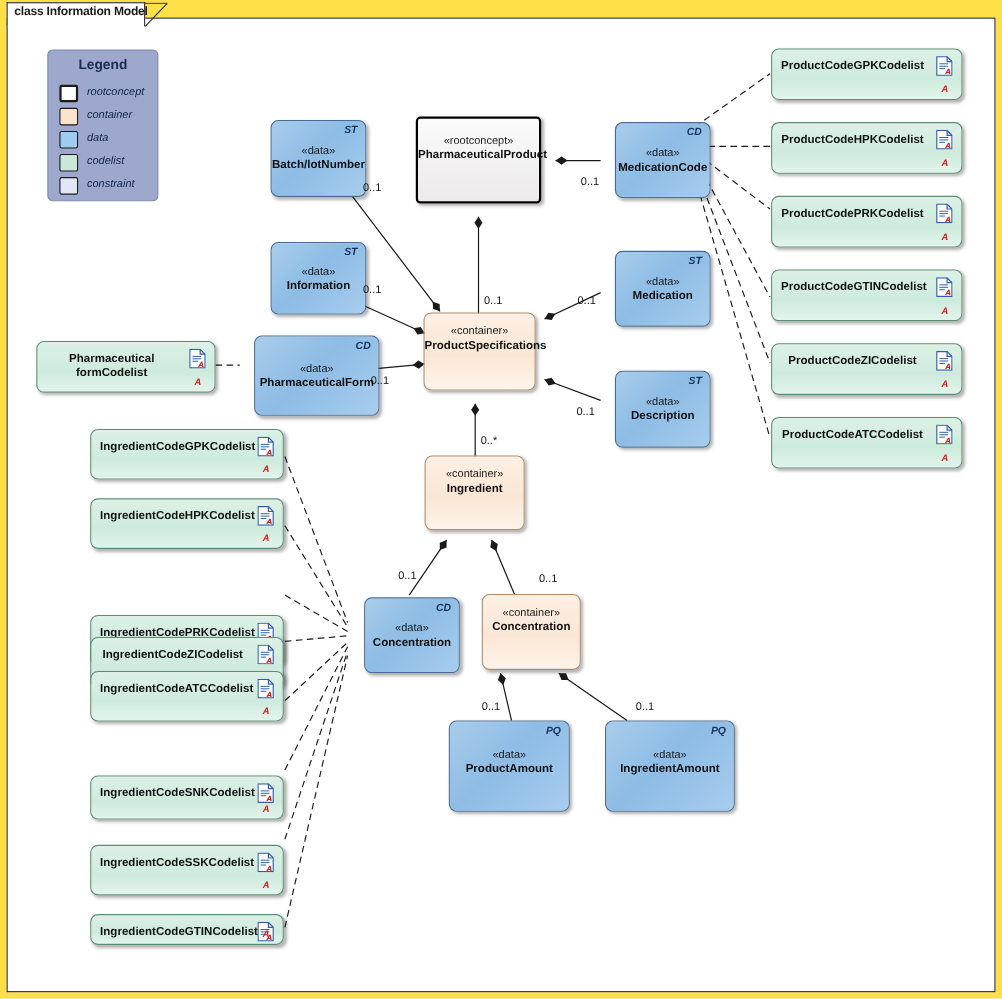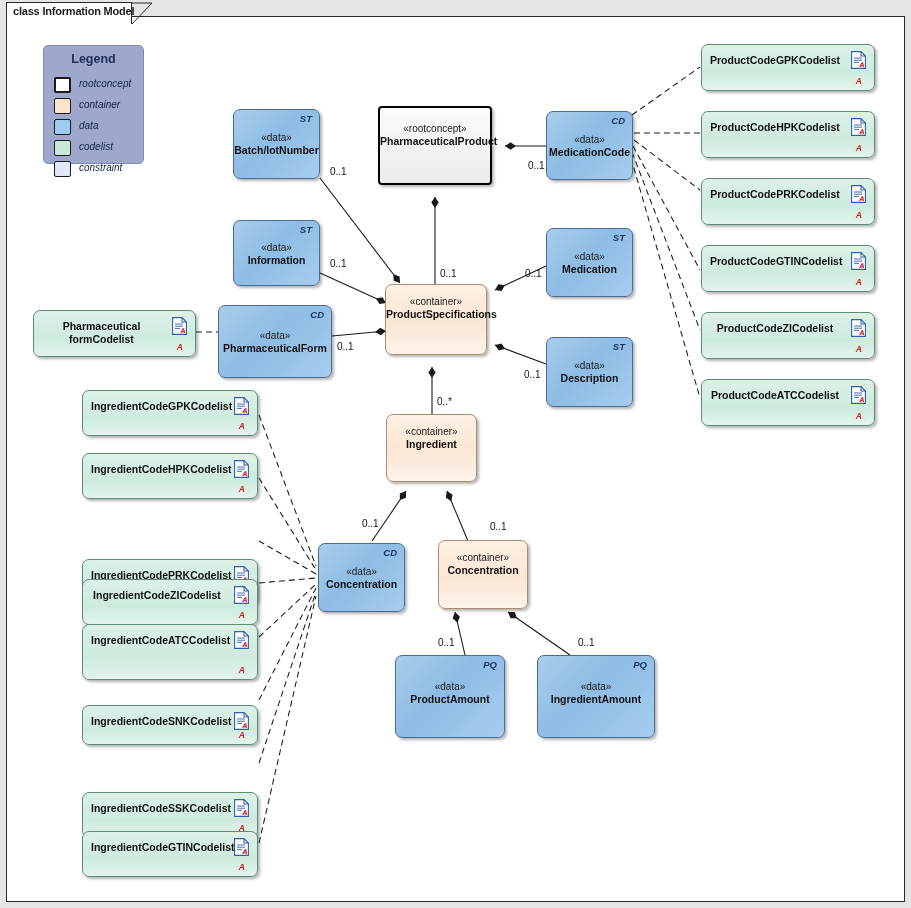--- a/index.html
+++ b/index.html
@@ -5,21 +5,21 @@
   * { box-sizing: border-box; }
   html, body {
     margin: 0; padding: 0;
     background: #ffffff;
     font-family: "Liberation Sans", sans-serif;
   }
   #canvas {
     position: relative;
     width: 911px;
     height: 908px;
-    background: #e5e5e5;
+    background: #fde047;
     overflow: hidden;
   }
 
   
   #frame-border {
     position: absolute;
     left: 6px; top: 16px;
     width: 899px; height: 886px;
     border: 1px solid #2b2b2b;
     background: #ffffff;
@@ -101,20 +101,21 @@
     border: 2.5px solid #000000;
     border-radius: 4px;
   }
   .n-container {
     background: linear-gradient(to bottom, #fdf0e4 0%, #fbe6d4 55%, #fdf4ec 100%);
     border: 1px solid #b08c6d;
   }
   .n-data {
     background: linear-gradient(135deg, #a9cdeb 0%, #8dbce5 45%, #a7cdee 100%);
     border: 1px solid #4a6c92;
+    margin-left: 13px;
   }
   .n-codelist {
     background: linear-gradient(to bottom, #ddf1e6 0%, #cdebdc 60%, #e3f4ec 100%);
     border: 1px solid #5d8d74;
     text-decoration: underline;
   }
 
   
   .cl-name {
     position: absolute;
@@ -136,21 +137,21 @@
     font-size: 8.5px;
     font-weight: bold;
     font-style: italic;
     color: #d22020;
   }
 
   
   #legend {
     position: absolute;
     left: 43px; top: 45px;
-    width: 101px; height: 119px;
+    width: 101px; height: 138px;
     background: #9ea8cd;
     border: 1px solid #7f8ab5;
     border-radius: 5px;
     z-index: 4;
   }
   #legend-title {
     position: absolute;
     left: 0; right: 0; top: 6px;
     text-align: center;
     font-size: 12.5px;
@@ -504,21 +505,21 @@
         <div class="cl-doc"><svg width="15" height="18" viewBox="0 0 15 18">
             <path d="M0.6,0.6 L10,0.6 L14.4,5 L14.4,17.4 L0.6,17.4 Z" fill="#ffffff" stroke="#2f5fa8" stroke-width="1.1"></path>
             <path d="M10,0.6 L10,5 L14.4,5" fill="none" stroke="#2f5fa8" stroke-width="1.1"></path>
             <line x1="3" y1="7" x2="11" y2="7" stroke="#2f5fa8" stroke-width="0.9"></line>
             <line x1="3" y1="9.2" x2="11" y2="9.2" stroke="#2f5fa8" stroke-width="0.9"></line>
             <line x1="3" y1="11.4" x2="8" y2="11.4" stroke="#2f5fa8" stroke-width="0.9"></line>
             <text x="8.5" y="16.4" font-size="6.5" font-weight="bold" font-style="italic" fill="#d22020" font-family="DejaVu Sans, sans-serif">A</text>
           </svg></div>
         <div class="cl-a">A</div>
       </div>
-      <div class="node n-codelist" style="left: 82px; top: 624px; width: 176px; height: 56px;">
+      <div class="node n-codelist" style="left: 82px; top: 610px; width: 176px; height: 46px;">
         <div class="cl-name">IngredientCodeATCCodelist</div>
         <div class="cl-doc"><svg width="15" height="18" viewBox="0 0 15 18">
             <path d="M0.6,0.6 L10,0.6 L14.4,5 L14.4,17.4 L0.6,17.4 Z" fill="#ffffff" stroke="#2f5fa8" stroke-width="1.1"></path>
             <path d="M10,0.6 L10,5 L14.4,5" fill="none" stroke="#2f5fa8" stroke-width="1.1"></path>
             <line x1="3" y1="7" x2="11" y2="7" stroke="#2f5fa8" stroke-width="0.9"></line>
             <line x1="3" y1="9.2" x2="11" y2="9.2" stroke="#2f5fa8" stroke-width="0.9"></line>
             <line x1="3" y1="11.4" x2="8" y2="11.4" stroke="#2f5fa8" stroke-width="0.9"></line>
             <text x="8.5" y="16.4" font-size="6.5" font-weight="bold" font-style="italic" fill="#d22020" font-family="DejaVu Sans, sans-serif">A</text>
           </svg></div>
         <div class="cl-a">A</div>
@@ -528,33 +529,33 @@
         <div class="cl-doc"><svg width="15" height="18" viewBox="0 0 15 18">
             <path d="M0.6,0.6 L10,0.6 L14.4,5 L14.4,17.4 L0.6,17.4 Z" fill="#ffffff" stroke="#2f5fa8" stroke-width="1.1"></path>
             <path d="M10,0.6 L10,5 L14.4,5" fill="none" stroke="#2f5fa8" stroke-width="1.1"></path>
             <line x1="3" y1="7" x2="11" y2="7" stroke="#2f5fa8" stroke-width="0.9"></line>
             <line x1="3" y1="9.2" x2="11" y2="9.2" stroke="#2f5fa8" stroke-width="0.9"></line>
             <line x1="3" y1="11.4" x2="8" y2="11.4" stroke="#2f5fa8" stroke-width="0.9"></line>
             <text x="8.5" y="16.4" font-size="6.5" font-weight="bold" font-style="italic" fill="#d22020" font-family="DejaVu Sans, sans-serif">A</text>
           </svg></div>
         <div class="cl-a">A</div>
       </div>
-      <div class="node n-codelist" style="left: 82px; top: 768px; width: 176px; height: 46px; margin-top: 24px;">
+      <div class="node n-codelist" style="left: 82px; top: 768px; width: 176px; height: 46px;">
         <div class="cl-name">IngredientCodeSSKCodelist</div>
         <div class="cl-doc"><svg width="15" height="18" viewBox="0 0 15 18">
             <path d="M0.6,0.6 L10,0.6 L14.4,5 L14.4,17.4 L0.6,17.4 Z" fill="#ffffff" stroke="#2f5fa8" stroke-width="1.1"></path>
             <path d="M10,0.6 L10,5 L14.4,5" fill="none" stroke="#2f5fa8" stroke-width="1.1"></path>
             <line x1="3" y1="7" x2="11" y2="7" stroke="#2f5fa8" stroke-width="0.9"></line>
             <line x1="3" y1="9.2" x2="11" y2="9.2" stroke="#2f5fa8" stroke-width="0.9"></line>
             <line x1="3" y1="11.4" x2="8" y2="11.4" stroke="#2f5fa8" stroke-width="0.9"></line>
             <text x="8.5" y="16.4" font-size="6.5" font-weight="bold" font-style="italic" fill="#d22020" font-family="DejaVu Sans, sans-serif">A</text>
           </svg></div>
         <div class="cl-a">A</div>
       </div>
-      <div class="node n-codelist" style="left: 82px; top: 831px; width: 176px; height: 46px;">
+      <div class="node n-codelist" style="left: 82px; top: 831px; width: 176px; height: 28px;">
         <div class="cl-name">IngredientCodeGTINCodelist</div>
         <div class="cl-doc"><svg width="15" height="18" viewBox="0 0 15 18">
             <path d="M0.6,0.6 L10,0.6 L14.4,5 L14.4,17.4 L0.6,17.4 Z" fill="#ffffff" stroke="#2f5fa8" stroke-width="1.1"></path>
             <path d="M10,0.6 L10,5 L14.4,5" fill="none" stroke="#2f5fa8" stroke-width="1.1"></path>
             <line x1="3" y1="7" x2="11" y2="7" stroke="#2f5fa8" stroke-width="0.9"></line>
             <line x1="3" y1="9.2" x2="11" y2="9.2" stroke="#2f5fa8" stroke-width="0.9"></line>
             <line x1="3" y1="11.4" x2="8" y2="11.4" stroke="#2f5fa8" stroke-width="0.9"></line>
             <text x="8.5" y="16.4" font-size="6.5" font-weight="bold" font-style="italic" fill="#d22020" font-family="DejaVu Sans, sans-serif">A</text>
           </svg></div>
         <div class="cl-a">A</div>

